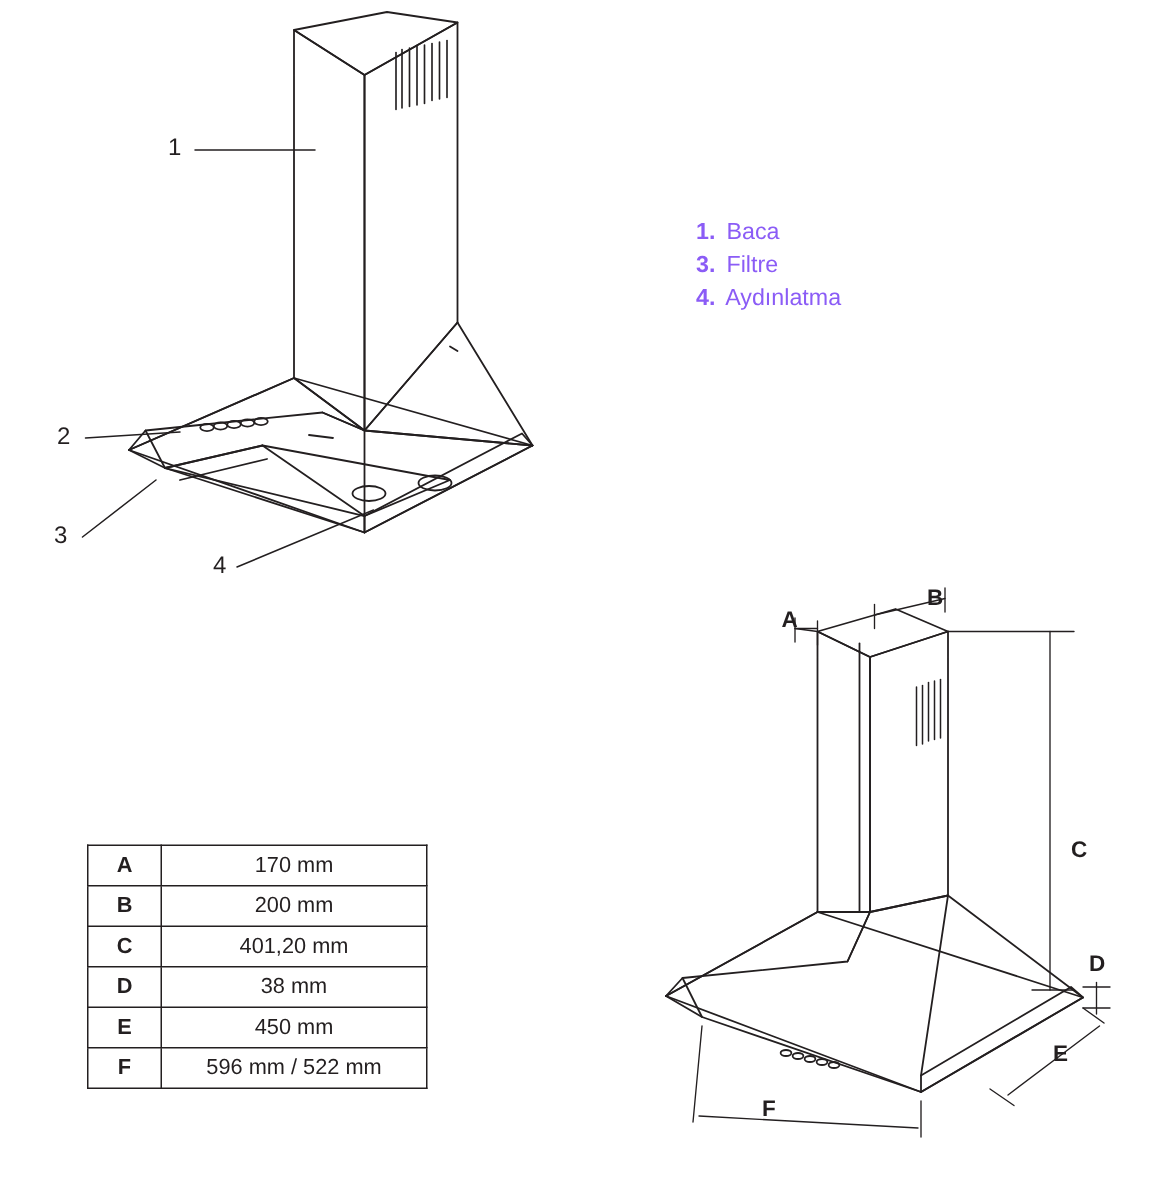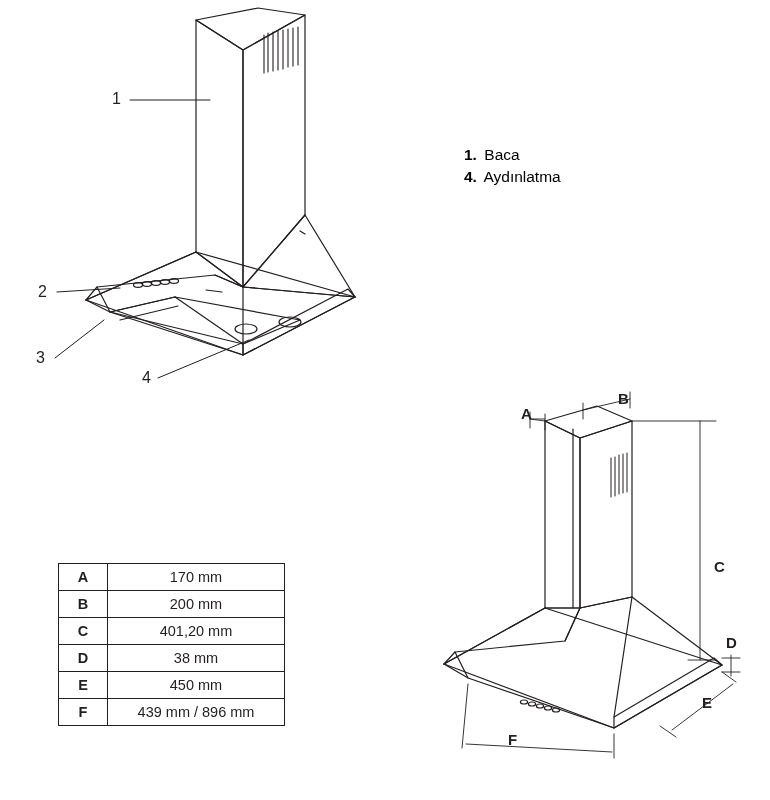--- a/index.html
+++ b/index.html
@@ -29,21 +29,21 @@
     overflow: visible;
   }
 
   
   .legend {
     position: absolute;
     left: 464px;
     top: 144px;
     line-height: 1.42;
     font-size: 15.5px;
-    color: #000000;
+    color: #8b5cf6;
   }
   .legend-row {
     white-space: nowrap;
   }
   .legend-num {
     font-weight: bold;
     display: inline-block;
     min-width: 16px;
   }
   .legend-label {
@@ -231,20 +231,24 @@
   <div class="dimlabel" style="left:726px; top:634px;">D</div>
   <div class="dimlabel" style="left:702px; top:694px;">E</div>
   <div class="dimlabel" style="left:508px; top:731px;">F</div>
 
   <div class="legend">
     <div class="legend-row">
       <span class="legend-num">1.</span>
       <span class="legend-label">Baca</span>
     </div>
     <div class="legend-row">
+      <span class="legend-num">3.</span>
+      <span class="legend-label">Filtre</span>
+    </div>
+    <div class="legend-row">
       <span class="legend-num">4.</span>
       <span class="legend-label">Aydınlatma</span>
     </div>
   </div>
 
   <table class="dim-table">
     <tbody>
       <tr>
         <td class="key">A</td>
         <td class="val">170 mm</td>
@@ -260,18 +264,18 @@
       <tr>
         <td class="key">D</td>
         <td class="val">38 mm</td>
       </tr>
       <tr>
         <td class="key">E</td>
         <td class="val">450 mm</td>
       </tr>
       <tr>
         <td class="key">F</td>
-        <td class="val">439 mm / 896 mm</td>
+        <td class="val">596 mm / 522 mm</td>
       </tr>
     </tbody>
   </table>
 
 </div>
 
 </body></html>

